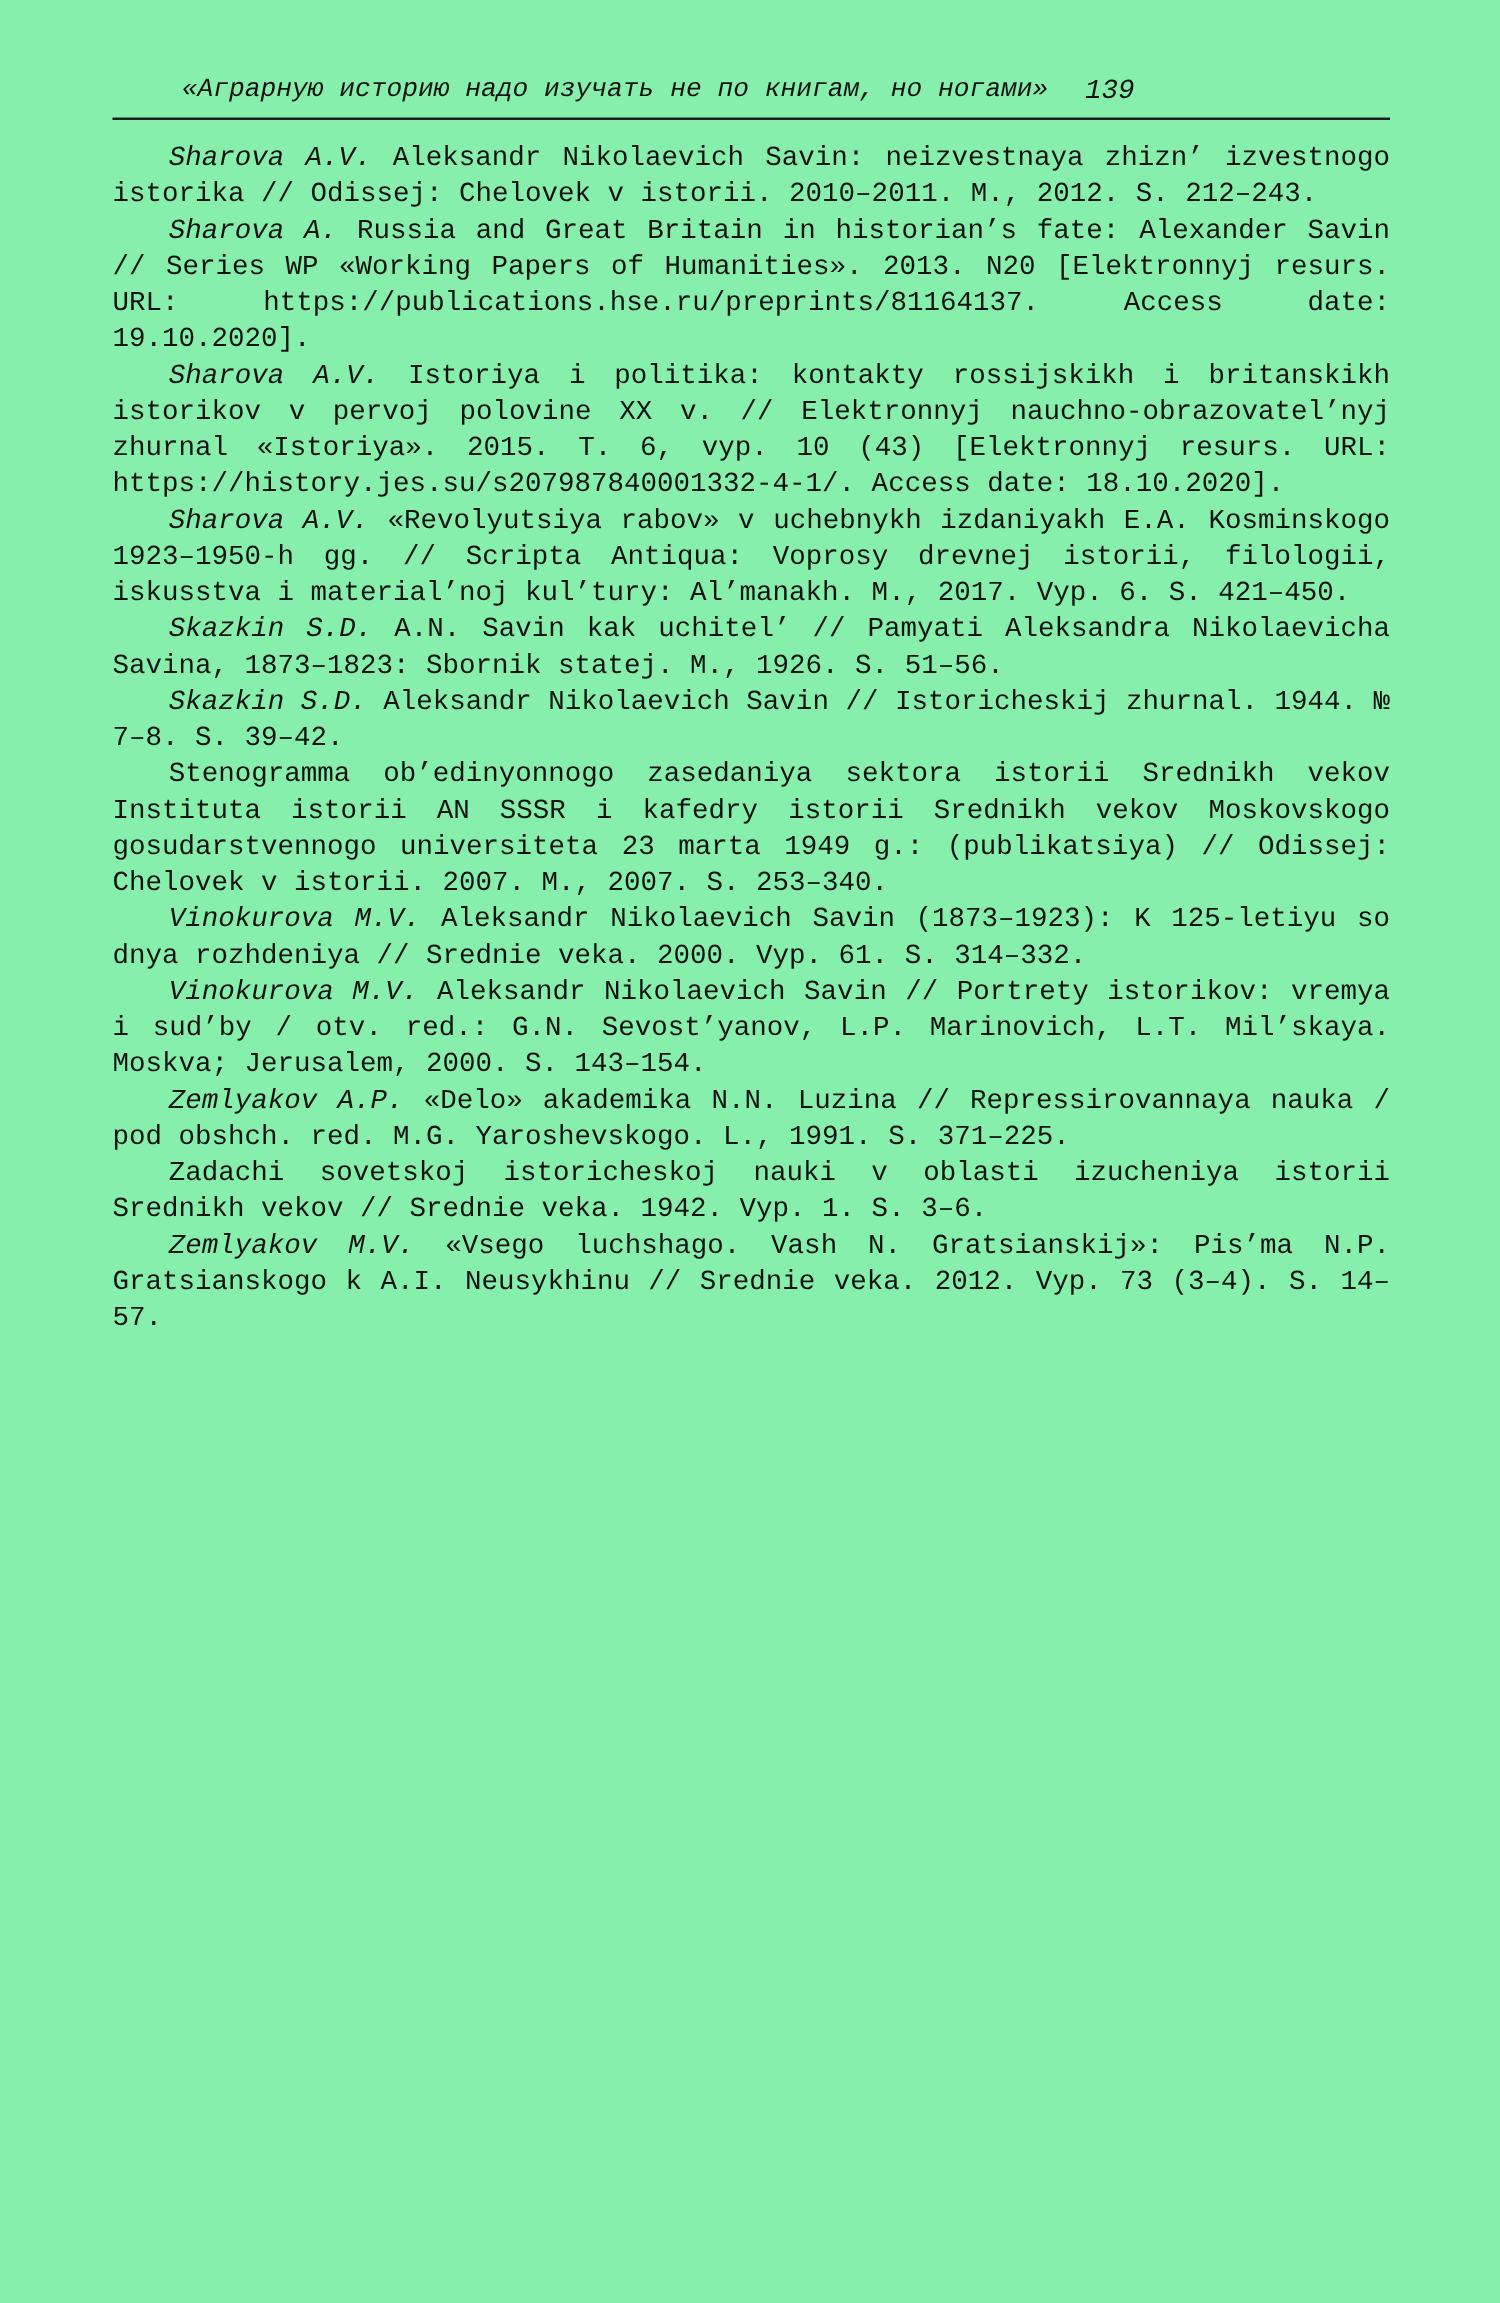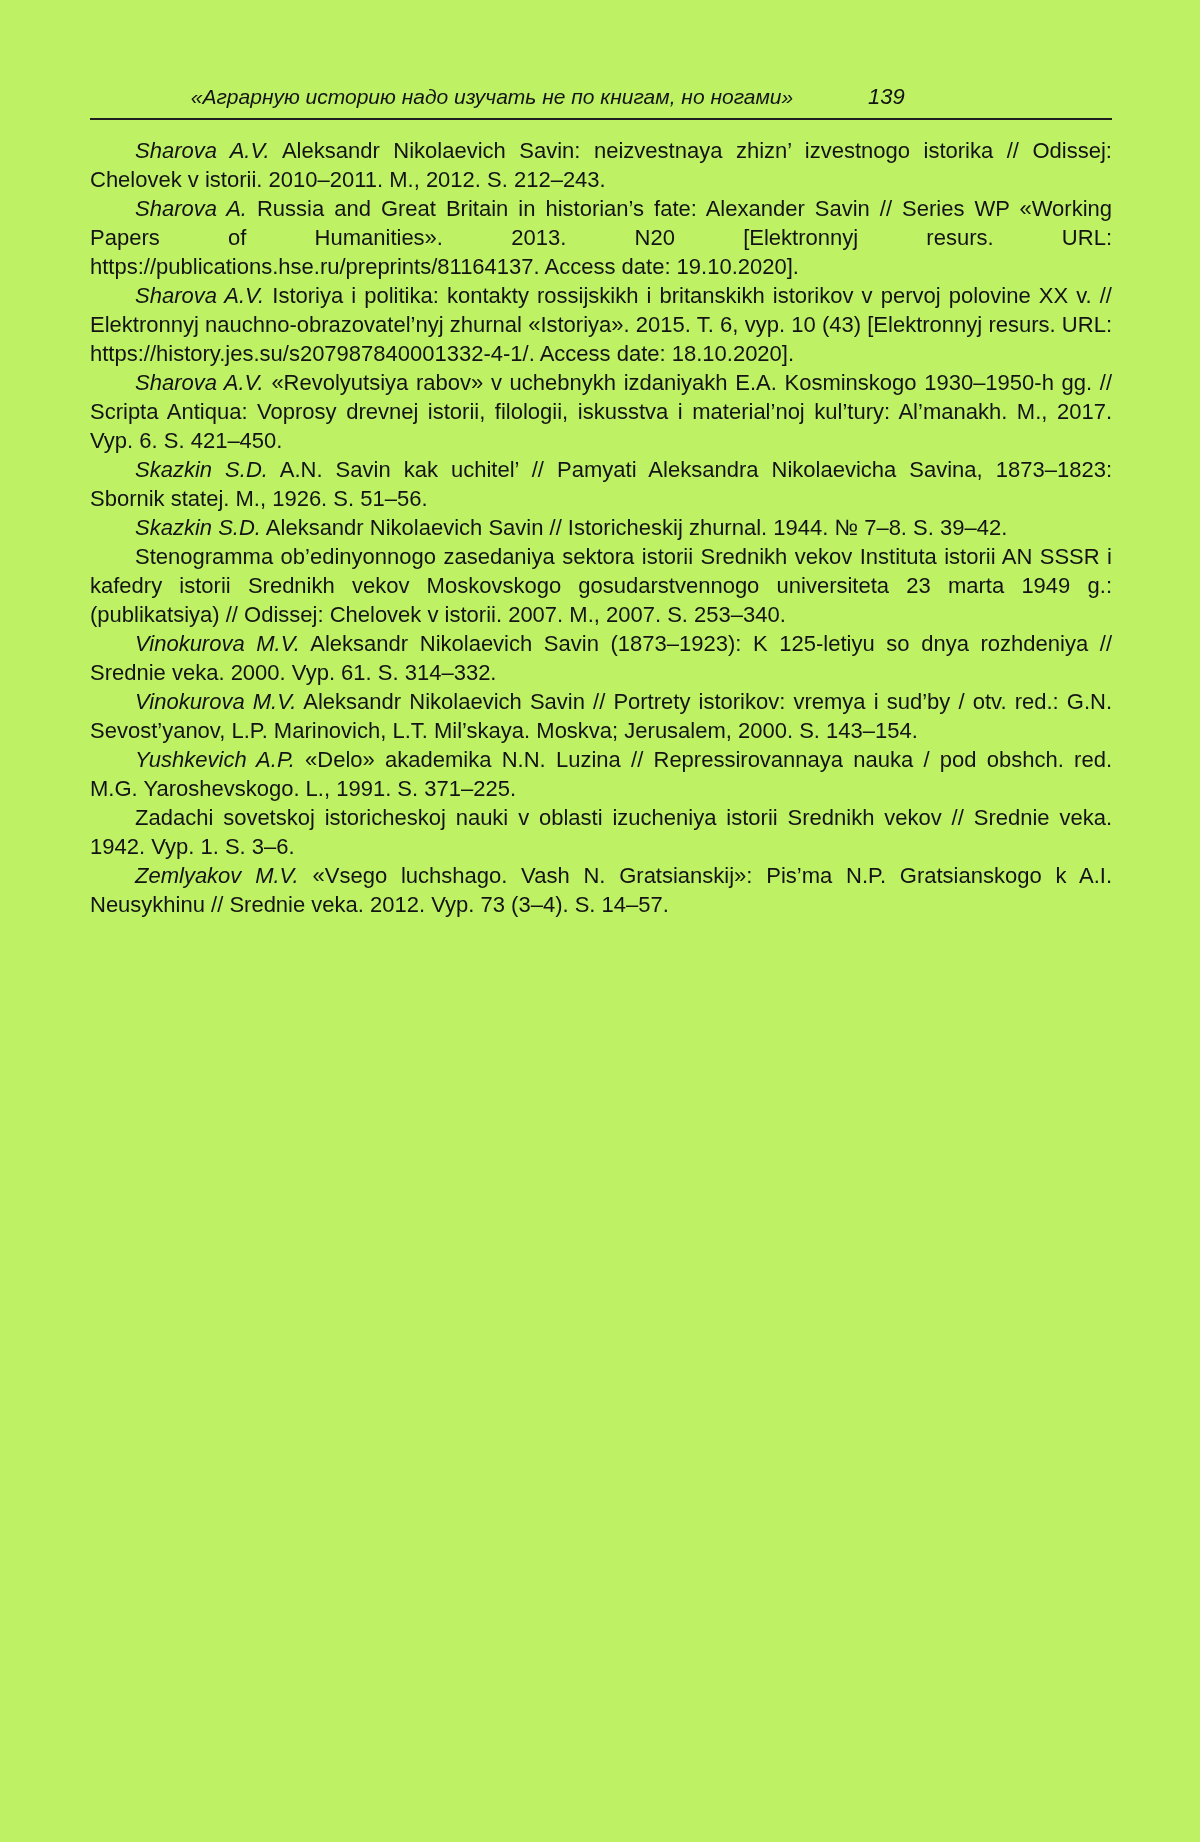--- a/index.html
+++ b/index.html
@@ -4,24 +4,24 @@
 <style>
   html, body {
     margin: 0;
     padding: 0;
     background: #ffffff;
   }
   .page {
     position: relative;
     width: 1200px;
     height: 1842px;
-    background: #bef264;
+    background: #86efac;
     box-sizing: border-box;
-    padding: 84px 88px 0 90px;
-    font-family: Liberation Sans, sans-serif;
+    padding: 60px 88px 0 90px;
+    font-family: Liberation Mono, monospace;
     color: #131313;
     overflow: hidden;
   }
   .running-header {
     position: relative;
     height: 28px;
     font-style: italic;
     font-size: 21px;
     line-height: 26px;
   }
@@ -68,24 +68,24 @@
     <div class="title">«Аграрную историю надо изучать не по книгам, но ногами»</div>
     <div class="pagenum">139</div>
   </div>
 
   <hr class="header-rule">
 
   <div class="bibliography">
     <p class="entry"><span class="author">Sharova A.V.</span><span> Aleksandr Nikolaevich Savin: neizvestnaya zhizn’ izvestnogo istorika // Odissej: Chelovek v istorii. 2010–2011. M., 2012. S. 212–243.</span></p>
     <p class="entry"><span class="author">Sharova A.</span><span> Russia and Great Britain in historian’s fate: Alexander Savin // Series WP «Working Papers of Humanities». 2013. N20 [Elektronnyj resurs. URL: https://publications.hse.ru/preprints/81164137. Access date: 19.10.2020].</span></p>
     <p class="entry"><span class="author">Sharova A.V.</span><span> Istoriya i politika: kontakty rossijskikh i britanskikh istorikov v pervoj polovine XX v. // Elektronnyj nauchno-obrazovatel’nyj zhurnal «Istoriya». 2015. T. 6, vyp. 10 (43) [Elektronnyj resurs. URL: https://history.jes.su/s207987840001332-4-1/. Access date: 18.10.2020].</span></p>
-    <p class="entry"><span class="author">Sharova A.V.</span><span> «Revolyutsiya rabov» v uchebnykh izdaniyakh E.A. Kosminskogo 1930–1950-h gg. // Scripta Antiqua: Voprosy drevnej istorii, filologii, iskusstva i material’noj kul’tury: Al’manakh. M., 2017. Vyp. 6. S. 421–450.</span></p>
+    <p class="entry"><span class="author">Sharova A.V.</span><span> «Revolyutsiya rabov» v uchebnykh izdaniyakh E.A. Kosminskogo 1923–1950-h gg. // Scripta Antiqua: Voprosy drevnej istorii, filologii, iskusstva i material’noj kul’tury: Al’manakh. M., 2017. Vyp. 6. S. 421–450.</span></p>
     <p class="entry"><span class="author">Skazkin S.D.</span><span> A.N. Savin kak uchitel’ // Pamyati Aleksandra Nikolaevicha Savina, 1873–1823: Sbornik statej. M., 1926. S. 51–56.</span></p>
     <p class="entry"><span class="author">Skazkin S.D.</span><span> Aleksandr Nikolaevich Savin // Istoricheskij zhurnal. 1944. № 7–8. S. 39–42.</span></p>
     <p class="entry"><span class="author"></span><span>Stenogramma ob’edinyonnogo zasedaniya sektora istorii Srednikh vekov Instituta istorii AN SSSR i kafedry istorii Srednikh vekov Moskovskogo gosudarstvennogo universiteta 23 marta 1949 g.: (publikatsiya) // Odissej: Chelovek v istorii. 2007. M., 2007. S. 253–340.</span></p>
     <p class="entry"><span class="author">Vinokurova M.V.</span><span> Aleksandr Nikolaevich Savin (1873–1923): K 125-letiyu so dnya rozhdeniya // Srednie veka. 2000. Vyp. 61. S. 314–332.</span></p>
     <p class="entry"><span class="author">Vinokurova M.V.</span><span> Aleksandr Nikolaevich Savin // Portrety istorikov: vremya i sud’by / otv. red.: G.N. Sevost’yanov, L.P. Marinovich, L.T. Mil’skaya. Moskva; Jerusalem, 2000. S. 143–154.</span></p>
-    <p class="entry"><span class="author">Yushkevich A.P.</span><span> «Delo» akademika N.N. Luzina // Repressirovannaya nauka / pod obshch. red. M.G. Yaroshevskogo. L., 1991. S. 371–225.</span></p>
+    <p class="entry"><span class="author">Zemlyakov A.P.</span><span> «Delo» akademika N.N. Luzina // Repressirovannaya nauka / pod obshch. red. M.G. Yaroshevskogo. L., 1991. S. 371–225.</span></p>
     <p class="entry"><span class="author"></span><span>Zadachi sovetskoj istoricheskoj nauki v oblasti izucheniya istorii Srednikh vekov // Srednie veka. 1942. Vyp. 1. S. 3–6.</span></p>
     <p class="entry"><span class="author">Zemlyakov M.V.</span><span> «Vsego luchshago. Vash N. Gratsianskij»: Pis’ma N.P. Gratsianskogo k A.I. Neusykhinu // Srednie veka. 2012. Vyp. 73 (3–4). S. 14–57.</span></p>
   </div>
 
 </div>
 
 </body></html>

